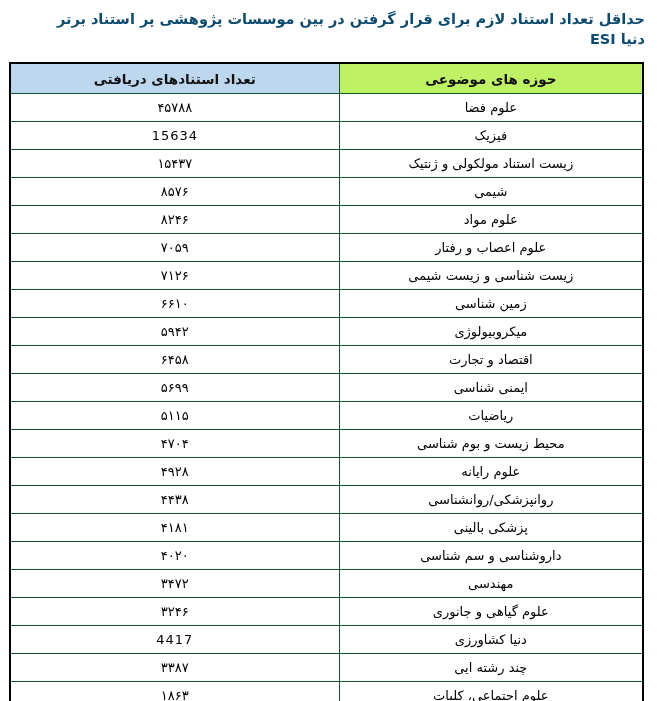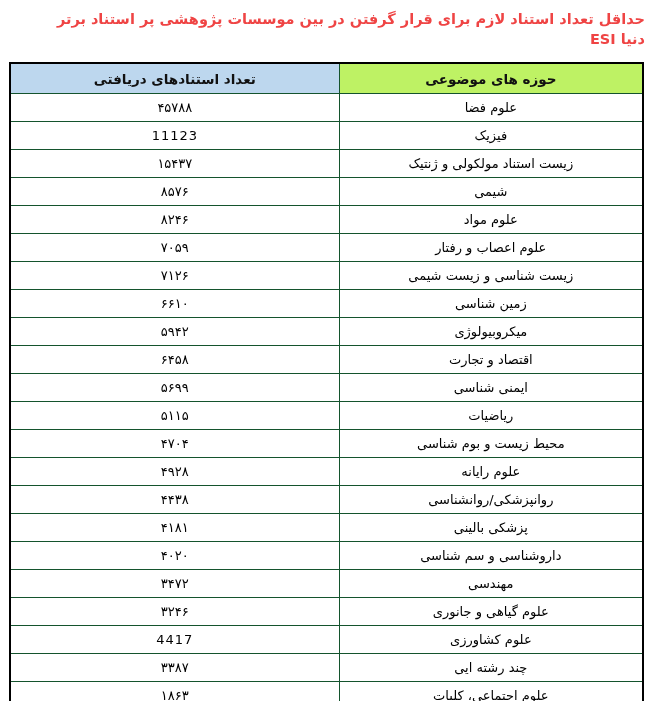--- a/index.html
+++ b/index.html
@@ -60,41 +60,41 @@
   }
   col.subject-col   { width: 48%; }
   col.citations-col { width: 52%; }
   td.citations-cell { font-size: 13.5px; letter-spacing: 1px; }
 </style>
 </head>
 <body>
 
 <div class="page">
 
-  <div class="doc-title" style="color: #ef4444; padding-left: 42px;">حداقل تعداد استناد لازم برای قرار گرفتن در بین موسسات پژوهشی پر استناد برتر دنیا ESI</div>
+  <div class="doc-title" style="color: #0c4a6e; padding-left: 42px;">حداقل تعداد استناد لازم برای قرار گرفتن در بین موسسات پژوهشی پر استناد برتر دنیا ESI</div>
 
   <table class="esi-table">
     <colgroup>
       <col class="subject-col">
       <col class="citations-col">
     </colgroup>
     <thead>
       <tr>
         <th style="background: #bef264;">حوزه های موضوعی</th>
         <th style="background: rgb(189, 215, 238);">تعداد استنادهای دریافتی</th>
       </tr>
     </thead>
     <tbody>
         <tr>
           <td class="subject-cell">علوم فضا</td>
           <td class="citations-cell">۴۵۷۸۸</td>
         </tr>
         <tr>
           <td class="subject-cell">فیزیک</td>
-          <td class="citations-cell">11123</td>
+          <td class="citations-cell">15634</td>
         </tr>
         <tr>
           <td class="subject-cell">زیست استناد مولکولی و ژنتیک</td>
           <td class="citations-cell">۱۵۴۳۷</td>
         </tr>
         <tr>
           <td class="subject-cell">شیمی</td>
           <td class="citations-cell">۸۵۷۶</td>
         </tr>
         <tr>
@@ -151,21 +151,21 @@
         </tr>
         <tr>
           <td class="subject-cell">مهندسی</td>
           <td class="citations-cell">۳۴۷۲</td>
         </tr>
         <tr>
           <td class="subject-cell">علوم گیاهی و جانوری</td>
           <td class="citations-cell">۳۲۴۶</td>
         </tr>
         <tr>
-          <td class="subject-cell">علوم کشاورزی</td>
+          <td class="subject-cell">دنیا کشاورزی</td>
           <td class="citations-cell">4417</td>
         </tr>
         <tr>
           <td class="subject-cell">چند رشته ایی</td>
           <td class="citations-cell">۳۳۸۷</td>
         </tr>
         <tr>
           <td class="subject-cell">علوم اجتماعی، کلیات</td>
           <td class="citations-cell">۱۸۶۳</td>
         </tr>

